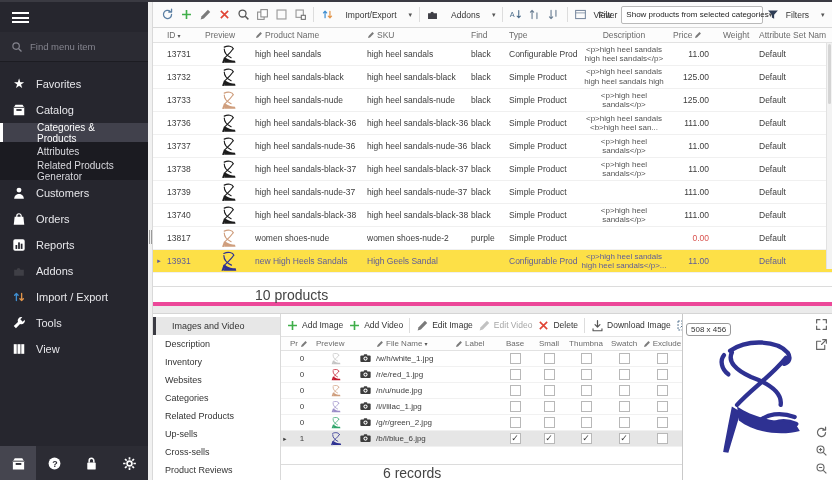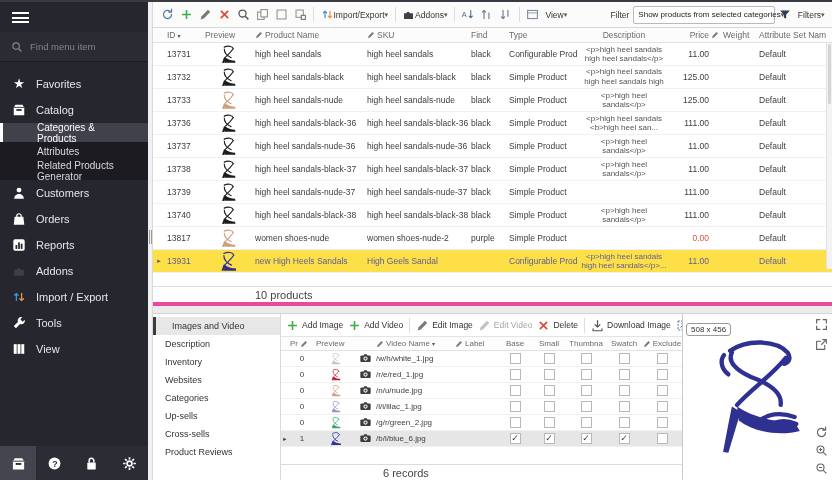--- a/index.html
+++ b/index.html
@@ -22,21 +22,21 @@
 .side-footer{margin-top:auto;height:34px;background:#2c2c34;display:flex;align-items:center}
 .sf-cell{height:34px;display:flex;align-items:center;justify-content:center;flex:1}
 .sf-cell.active{flex:none;width:36px;background:#45454f}
 .sf-cell .icon{width:15px;height:15px}
 
 .splitter{width:5px;background:#f1f1f1;border-right:1px solid #d9d9d9;position:relative;flex:none}
 .splitter .grip{position:absolute;top:228px;left:1px;width:3px;height:14px;border-left:1px solid #9a9a9a;border-right:1px solid #9a9a9a}
 
 .main{flex:1;display:flex;flex-direction:column;min-width:0;background:#fff}
 .toolbar{height:26px;display:flex;align-items:center;background:#fbfbfb;border-bottom:1px solid #d8d8d8;padding:0 5px;gap:1px;font-size:8.5px;color:#333;white-space:nowrap;overflow:hidden}
-.tbtn{height:19px;display:inline-flex;align-items:center;gap:0;padding:0 2.5px;border-radius:2px;flex:none}
+.tbtn{height:19px;display:inline-flex;align-items:center;gap:12px;padding:0 2.5px;border-radius:2px;flex:none}
 .tbtn .icon{width:13px;height:13px}
 .caret{font-size:7px;color:#555}
 .sep{width:1px;height:15px;background:#ddd;margin:0 3px;flex:none}
 .filter-group{margin-left:auto;display:flex;align-items:center;gap:4px;flex:none}
 .filter-select{width:142px;height:18px;border:1px solid #b9b9b9;border-radius:2px;background:#fff;display:flex;align-items:center;justify-content:space-between;padding:0 4px;font-size:8px;color:#222}
 
 .grid-panel{height:278px;position:relative;display:flex;flex-direction:column;border-bottom:4px solid #ec4899}
 .gh,.gr{display:grid;grid-template-columns:12px 38px 50px 112px 104px 38px 70px 94px 50px 36px minmax(0,1fr);align-items:center}
 .gh{height:15px;font-size:8.5px;color:#6b6b6b;background:#fcfcfc;border-bottom:1px solid #e2e2e2;padding-right:6px}
 .gh .hc{display:flex;align-items:center;gap:2px;overflow:hidden;white-space:nowrap;padding:0 2px}
@@ -46,21 +46,21 @@
 .gr .gc{overflow:hidden;white-space:nowrap;padding:0 2px}
 .gr .c-desc{white-space:normal;line-height:9.5px;font-size:8px;color:#555;text-align:center;max-height:20px}
 .gr .c-price{text-align:right;padding-right:12px}
 .gr .c-prev{display:flex;justify-content:center}
 .gr .c-marker{color:#222;font-size:7px;text-align:center}
 .gr.selected{background:#fde047}
 .gr.selected .gc,.gr.selected .c-desc{color:#5e5c99}
 .price-red{color:#d9534f}
 .vscroll{position:absolute;top:15px;right:0;bottom:33px;width:6px;background:#f3f3f3;border-left:1px solid #e2e2e2}
 .vscroll .thumb{position:absolute;top:1px;left:1px;right:1px;height:60px;background:#d4d4d4;border-radius:2px}
-.grid-status,.dstatus{height:16px;border-top:1px solid #dcdcdc;display:flex;align-items:center;padding-left:102px;font-size:11px;color:#444;background:#fff;margin-top:auto}
+.grid-status,.dstatus{height:16px;border-top:1px solid #dcdcdc;display:flex;align-items:center;padding-left:102px;font-size:14px;color:#444;background:#fff;margin-top:auto}
 .hgap{height:8px;background:#ebebeb;border-bottom:1px solid #d5d5d5;flex:none}
 
 .detail{flex:1;display:flex;min-height:0}
 .tabs{width:128px;border-right:1px solid #d9d9d9;padding-top:3px;flex:none;background:#fff}
 .tab{height:18px;display:flex;align-items:center;padding-left:12px;font-size:9px;color:#333}
 .tab.selected{background:#e7e7e7;border-left:3px solid #3a3a42;padding-left:16px}
 .detail-mid{flex:1;display:flex;flex-direction:column;min-width:0}
 .dtoolbar{height:23px;display:flex;align-items:center;gap:1px;padding:0 3px;font-size:8.5px;border-bottom:1px solid #e4e4e4;white-space:nowrap;overflow:hidden}
 .dtoolbar .tbtn{gap:3px;padding:0 2px}
 .dtoolbar .tbtn.disabled{opacity:.45}
@@ -405,21 +405,21 @@
           </span>
           <span class="hc c-color">
             <span>Find</span>
           </span>
           <span class="hc c-type">
             <span>Type</span>
           </span>
           <span class="hc c-desc" style="justify-content: center;">
             <span>Description</span>
           </span>
-          <span class="hc c-price" style="justify-content: flex-end;">
+          <span class="hc c-price" style="">
             <span>Price</span>
             <span class="icon">
               <svg viewBox="0 0 16 16">
                 <path d="M2 14l1.2-4L11 2.2 13.8 5 6 12.8z" fill="#7a7a7a"></path>
               </svg>
             </span>
           </span>
           <span class="hc c-weight">
             <span>Weight</span>
           </span>
@@ -678,20 +678,23 @@
           <div class="tab">
             <span>Inventory</span>
           </div>
           <div class="tab">
             <span>Websites</span>
           </div>
           <div class="tab">
             <span>Categories</span>
           </div>
           <div class="tab">
+            <span>Related Products</span>
+          </div>
+          <div class="tab">
             <span>Up-sells</span>
           </div>
           <div class="tab">
             <span>Cross-sells</span>
           </div>
           <div class="tab">
             <span>Product Reviews</span>
           </div>
         </div>
       <div class="detail-mid">
@@ -769,21 +772,21 @@
             <span class="hc c-prev">
               <span>Preview</span>
             </span>
             <span class="hc c-cam"></span>
             <span class="hc c-file">
               <span class="icon">
                 <svg viewBox="0 0 16 16">
                   <path d="M2 14l1.2-4L11 2.2 13.8 5 6 12.8z" fill="#7a7a7a"></path>
                 </svg>
               </span>
-              <span>Video Name</span>
+              <span>File Name</span>
               <span class="caret" style="font-size: 6px;">▾</span>
             </span>
             <span class="hc c-label">
               <span class="icon">
                 <svg viewBox="0 0 16 16">
                   <path d="M2 14l1.2-4L11 2.2 13.8 5 6 12.8z" fill="#7a7a7a"></path>
                 </svg>
               </span>
               <span>Label</span>
             </span>

